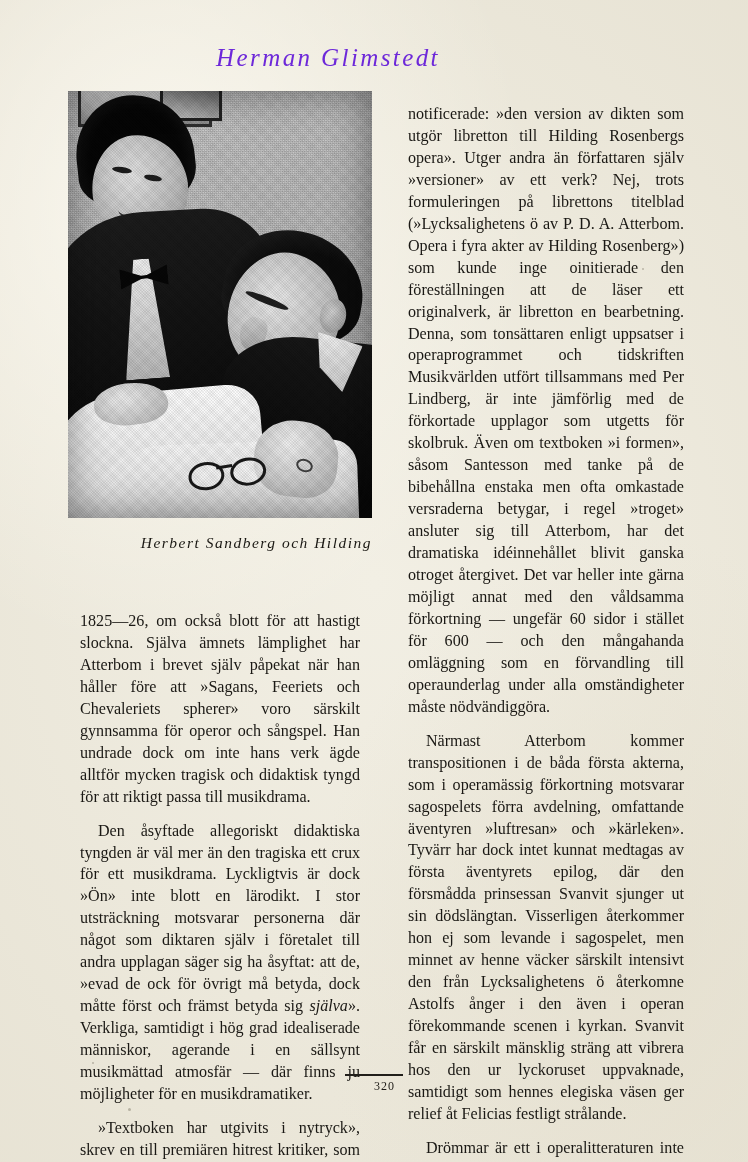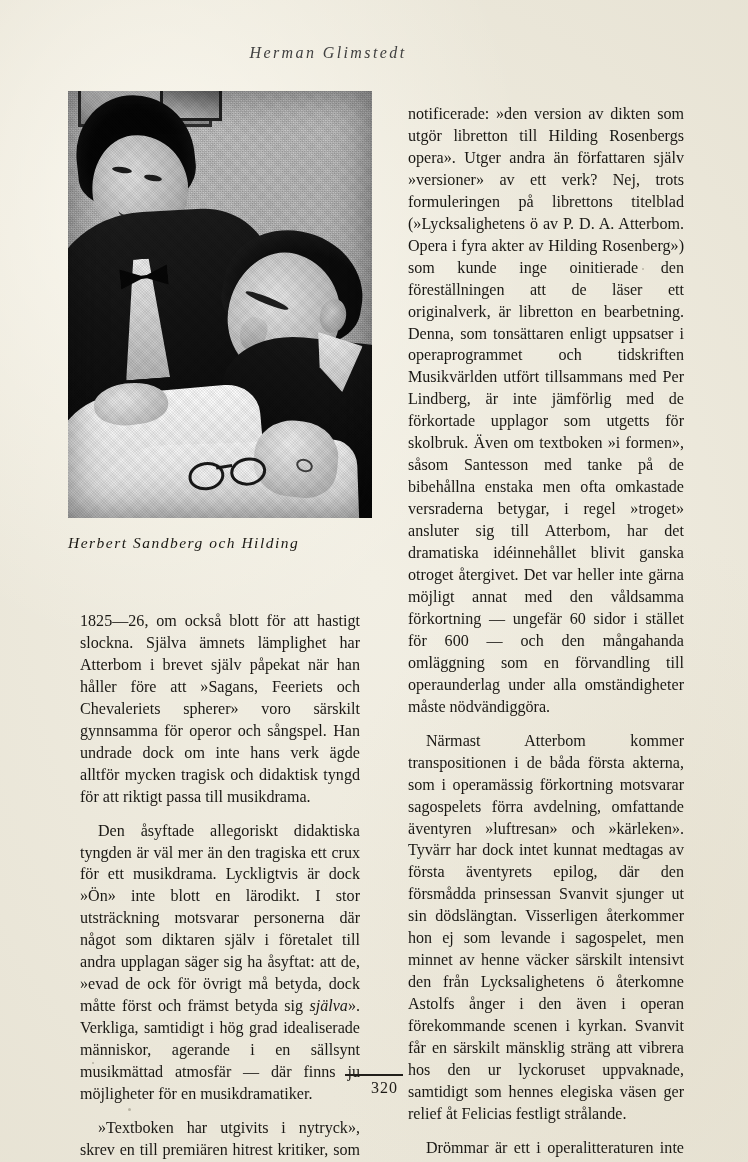--- a/index.html
+++ b/index.html
@@ -31,23 +31,23 @@
     pointer-events: none;
   }
 
   .running-head {
     position: absolute;
     top: 44px;
     left: 0;
     width: 656px;
     text-align: center;
     font-style: italic;
-    font-size: 16px;
+    font-size: 25px;
     letter-spacing: 2.4px;
-    color: #404040;
+    color: #6d28d9;
   }
 
   
   .figure {
     position: absolute;
     left: 68px;
     top: 91px;
     width: 304px;
   }
 
@@ -337,21 +337,21 @@
     opacity: 0.55;
   }
   .photo .vignette {
     position: absolute;
     inset: 0;
     box-shadow: inset 0 0 38px rgba(20,18,14,0.45);
   }
 
   .fig-caption {
     margin-top: 14px;
-    text-align: left;
+    text-align: right;
     font-style: italic;
     font-size: 15.5px;
     line-height: 1.45;
     letter-spacing: 1.5px;
     color: #1a1813;
   }
 
   
   .col {
     position: absolute;
@@ -379,21 +379,21 @@
     width: 748px;
     text-align: center;
   }
   .folio .rule {
     width: 58px;
     height: 2px;
     background: #211f1a;
     margin: 0 auto 3px auto;
   }
   .folio .num {
-    font-size: 16px;
+    font-size: 12px;
     letter-spacing: 1px;
     color: #1d1b16;
     padding-left: 21px;
   }
 
   .speck {
     position: absolute;
     background: rgba(90,84,66,0.35);
     border-radius: 50%;
     pointer-events: none;

